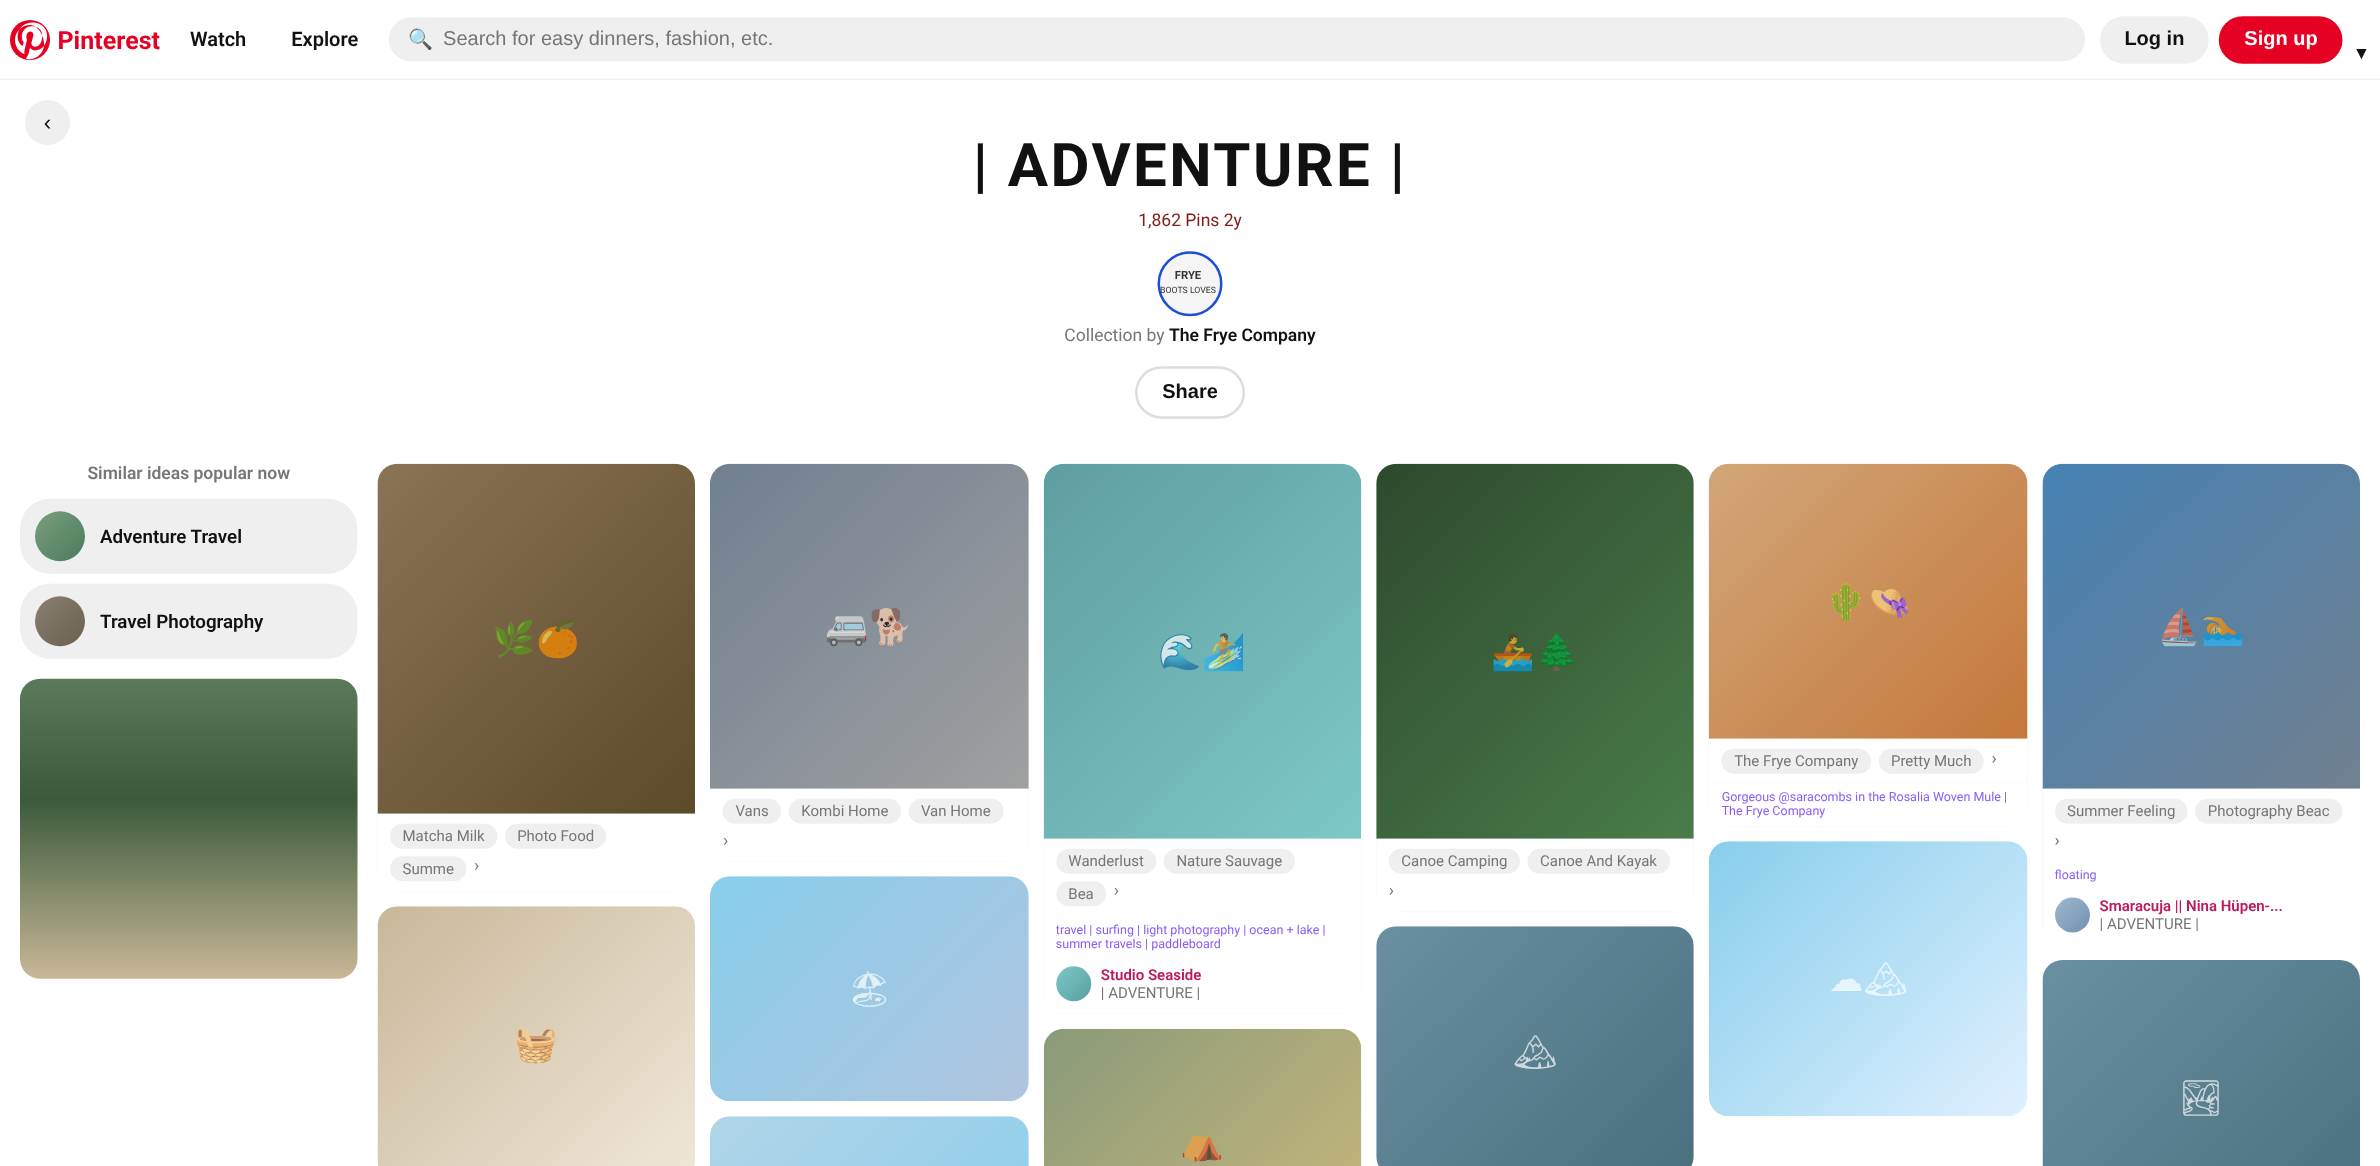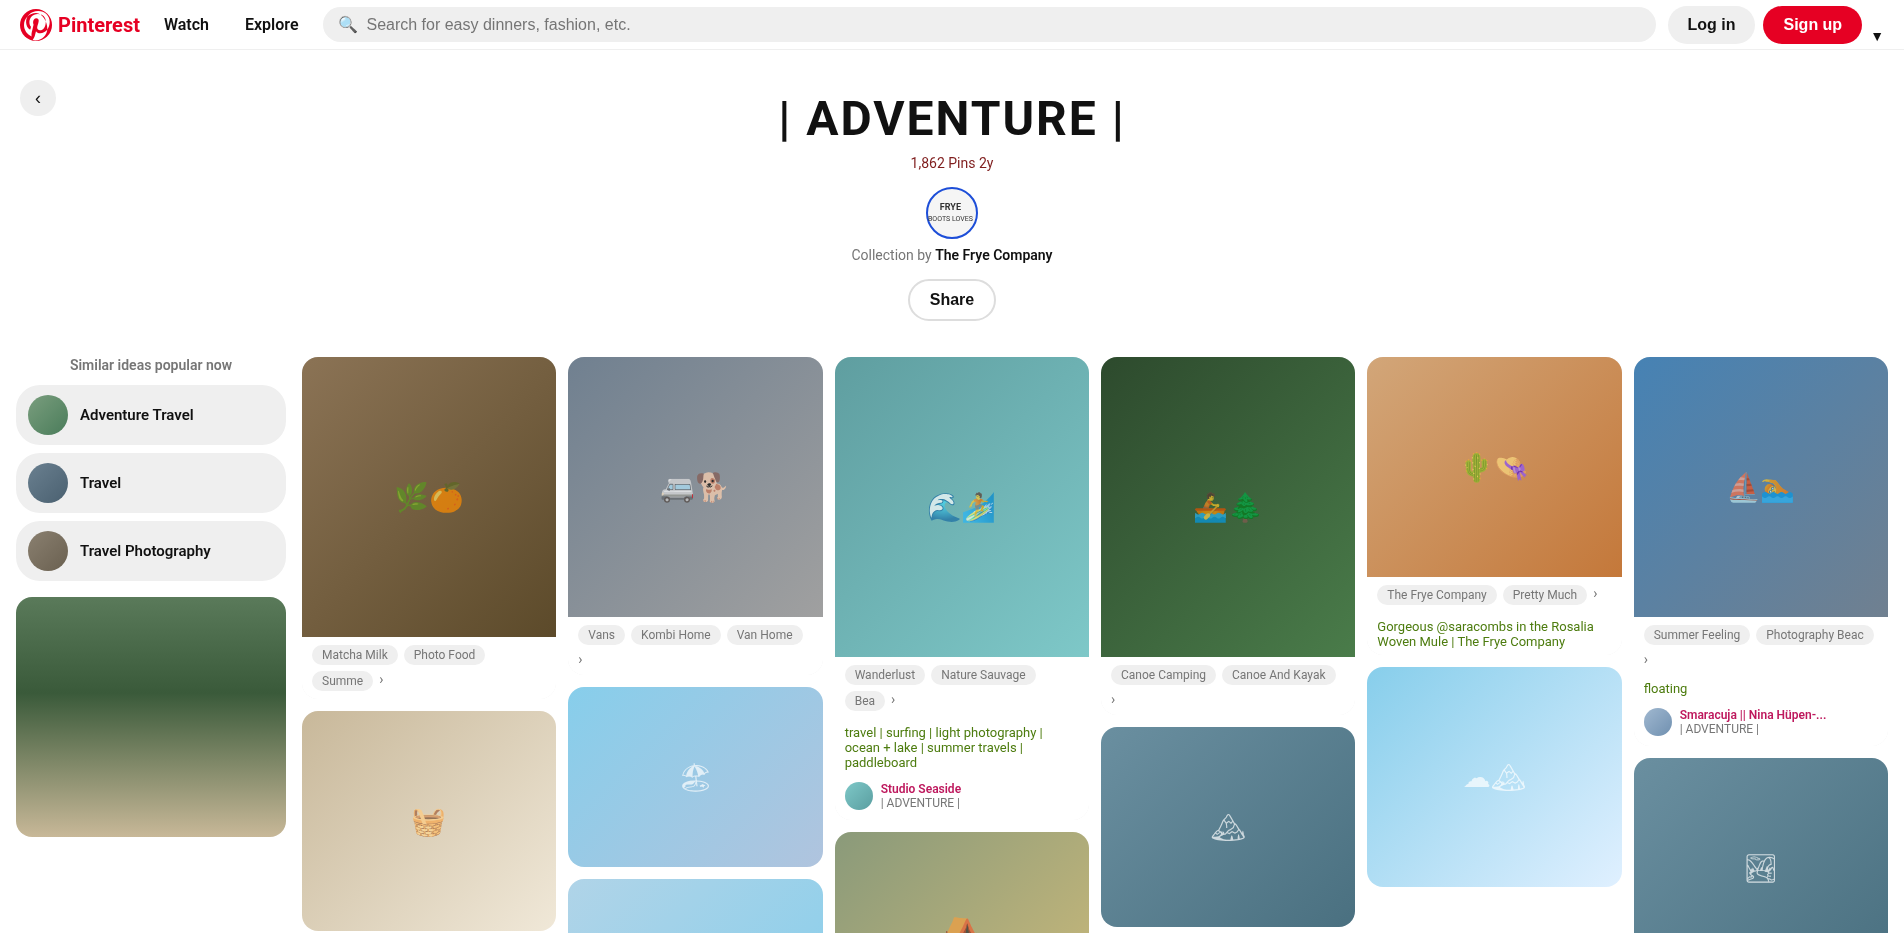--- a/index.html
+++ b/index.html
@@ -2,28 +2,28 @@
 <html><head>
   <meta charset="utf-8">
   <style>
     * { box-sizing: border-box; margin: 0; padding: 0; }
     body { font-family: -apple-system, BlinkMacSystemFont, 'Segoe UI', Roboto, sans-serif; background: #fff; overflow-x: hidden; }
 
     
     .navbar {
       display: flex;
       align-items: center;
-      padding: 8px 20px;
+      padding: 8px 8px;
       gap: 12px;
       border-bottom: 1px solid #efefef;
       position: sticky;
       top: 0;
       background: #fff;
       z-index: 100;
-      height: 50px;
+      height: 64px;
     }
     .logo {
       display: flex;
       align-items: center;
       gap: 6px;
       text-decoration: none;
     }
     .logo-icon {
       width: 32px;
       height: 32px;
@@ -248,22 +248,22 @@
       padding: 3px 10px;
       white-space: nowrap;
     }
     .pin-tag-more {
       font-size: 14px;
       color: #767676;
       cursor: pointer;
     }
     .pin-description {
       padding: 6px 10px;
-      font-size: 13px;
-      color: #4d7c0f;
+      font-size: 10px;
+      color: #8b5cf6;
       background: #fff;
     }
     .pin-user {
       display: flex;
       align-items: center;
       gap: 8px;
       padding: 6px 10px 10px;
       background: #fff;
     }
     .pin-user-avatar {
@@ -351,24 +351,20 @@
 <div class="main-content">
 
   <div class="sidebar">
     <p class="similar-ideas-label">Similar ideas popular now</p>
 
     <div class="sidebar-item">
       <div class="sidebar-thumb-placeholder" style="width:40px;height:40px;border-radius:50%;background:linear-gradient(135deg,#7a9e7e,#4a7c5a);flex-shrink:0;"></div>
       <span class="sidebar-item-label">Adventure Travel</span>
     </div>
 
-    <div class="sidebar-item">
-      <div class="sidebar-thumb-placeholder" style="width:40px;height:40px;border-radius:50%;background:linear-gradient(135deg,#6a8090,#4a6070);flex-shrink:0;"></div>
-      <span class="sidebar-item-label">Travel</span>
-    </div>
 
     <div class="sidebar-item">
       <div class="sidebar-thumb-placeholder" style="width:40px;height:40px;border-radius:50%;background:linear-gradient(135deg,#8a8070,#6a6050);flex-shrink:0;"></div>
       <span class="sidebar-item-label">Travel Photography</span>
     </div>
 
     <div class="sidebar-large-card" style="background:linear-gradient(180deg, #5a7a5a 0%, #3a5a3a 40%, #c8b898 100%);">
     </div>
   </div>
 

